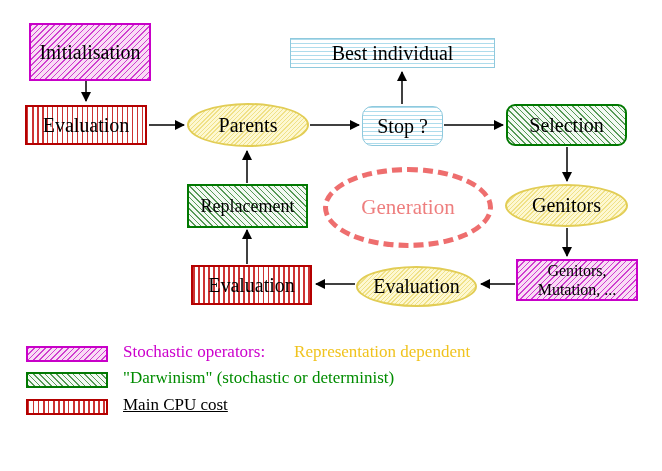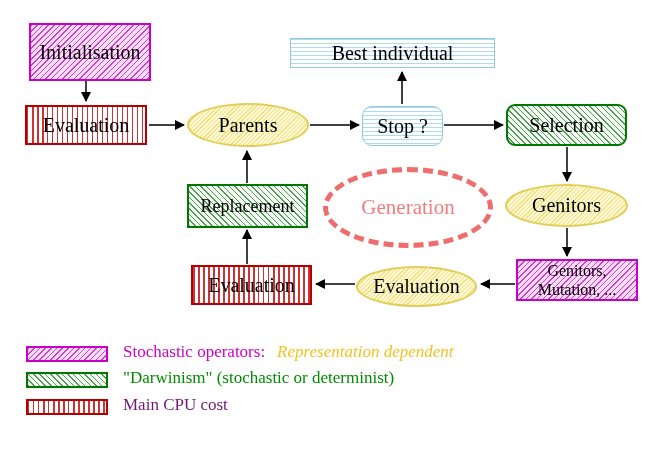--- a/index.html
+++ b/index.html
@@ -40,25 +40,25 @@
   .n-genitors{left:505px;top:184px;width:123px;height:43px;}
   .n-crossover{left:516px;top:259px;width:122px;height:42px;font-size:16px;line-height:1.2;}
   .n-offspring{left:356px;top:266px;width:121px;height:41px;}
   .n-eval-bot{left:191px;top:265px;width:121px;height:40px;}
   .n-replacement{left:187px;top:184px;width:121px;height:44px;font-size:18px;}
   .n-generation{left:323px;top:167px;width:170px;height:81px;}
   
   .legend-row{position:absolute;left:26px;display:flex;align-items:flex-end;height:17px;}
   .swatch{width:82px;height:16px;box-sizing:border-box;flex:0 0 auto;}
   .legend-text{margin-left:15px;font-size:17px;white-space:nowrap;}
-  .legend-text2{margin-left:12px;font-size:17px;white-space:nowrap;font-style:italic;}
+  .legend-text2{margin-left:29px;font-size:17px;white-space:nowrap;}
   .t-magenta{color:#cc00cc;}
   .t-gold{color:#f0c31e;}
   .t-green{color:#008c00;}
-  .t-red{color:#701a75;}
+  .t-red{color:#000000;text-decoration:underline;}
   .t-cyan{color:#a0d2e6;}
 </style>
 </head>
 <body>
 
 <div class="canvas">
 
   <svg class="arrows" width="662" height="471">
     <defs>
       <marker id="ah" viewBox="0 0 10 10" refX="9" refY="5" markerWidth="12" markerHeight="10" orient="auto" markerUnits="userSpaceOnUse">

